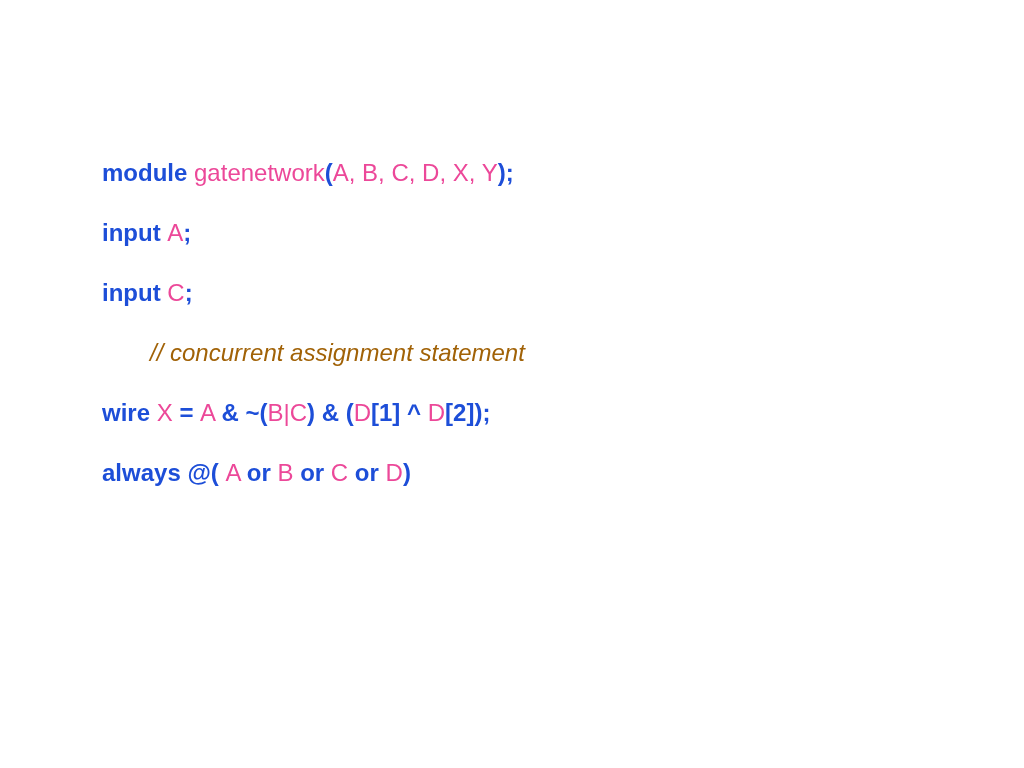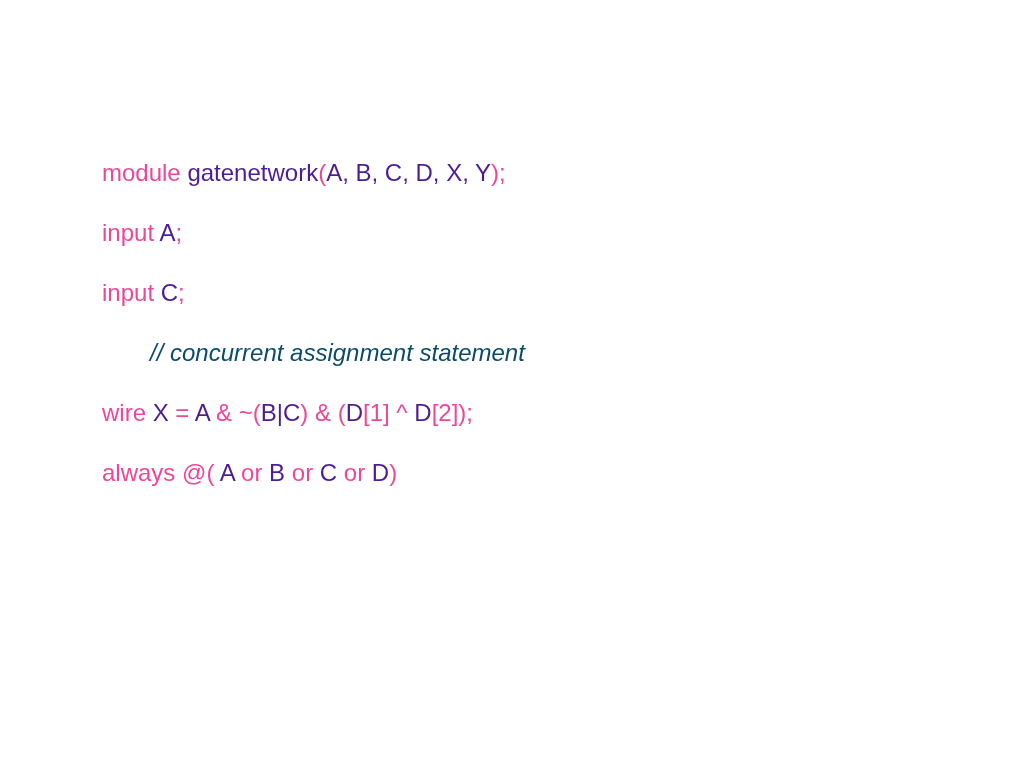--- a/index.html
+++ b/index.html
@@ -12,23 +12,23 @@
     overflow: hidden;
   }
   .code-block {
     position: absolute;
     top: 128px;
     left: 102px;
     font-size: 24px;
     line-height: 30px;
     white-space: pre;
   }
-  .kw { color: #ec4899; font-weight: normal; }
-  .id { color: #4c1d95; text-align: right; }
-  .cm { color: #0c4a6e; font-style: italic; }
+  .kw { color: #1d4ed8; font-weight: bold; }
+  .id { color: #ec4899; text-align: right; }
+  .cm { color: #a16207; font-style: italic; }
   .indent { display:inline-block; width: 48px; }
 </style>
 </head>
 <body>
 
 <div class="code-block">
 <div><span class="kw">module </span><span class="id">gatenetwork</span><span class="kw">(</span><span class="id">A, B, C, D, X, Y</span><span class="kw">);</span></div>
 <div><span class="kw">input </span><span class="id">A</span><span class="kw">;</span></div>
 <div><span class="kw">input </span><span class="id">C</span><span class="kw">;</span></div>
 <div><span class="indent"></span><span class="cm">// concurrent assignment statement</span></div>

